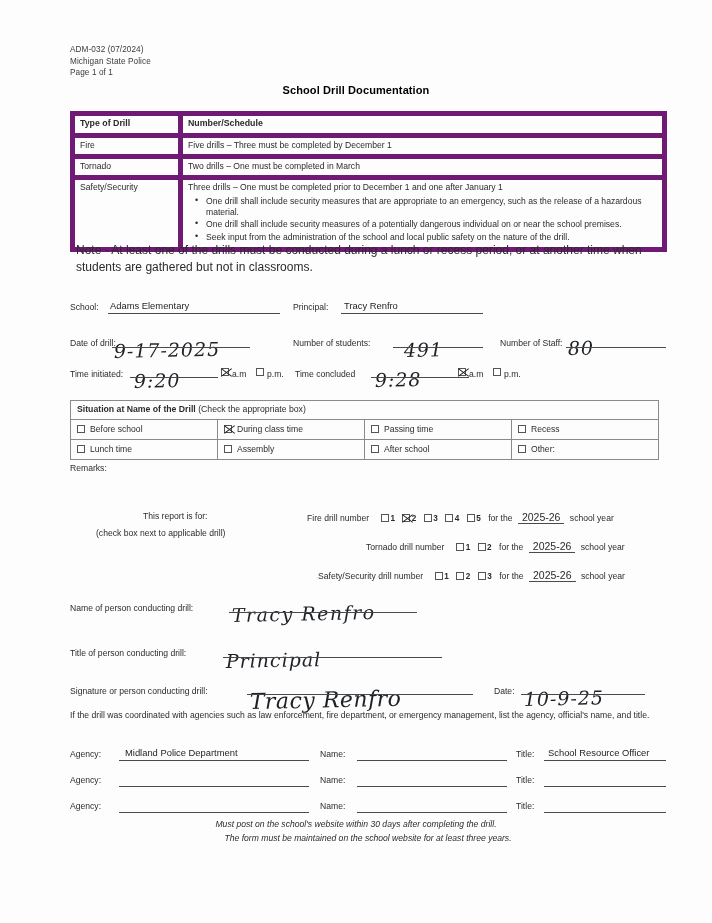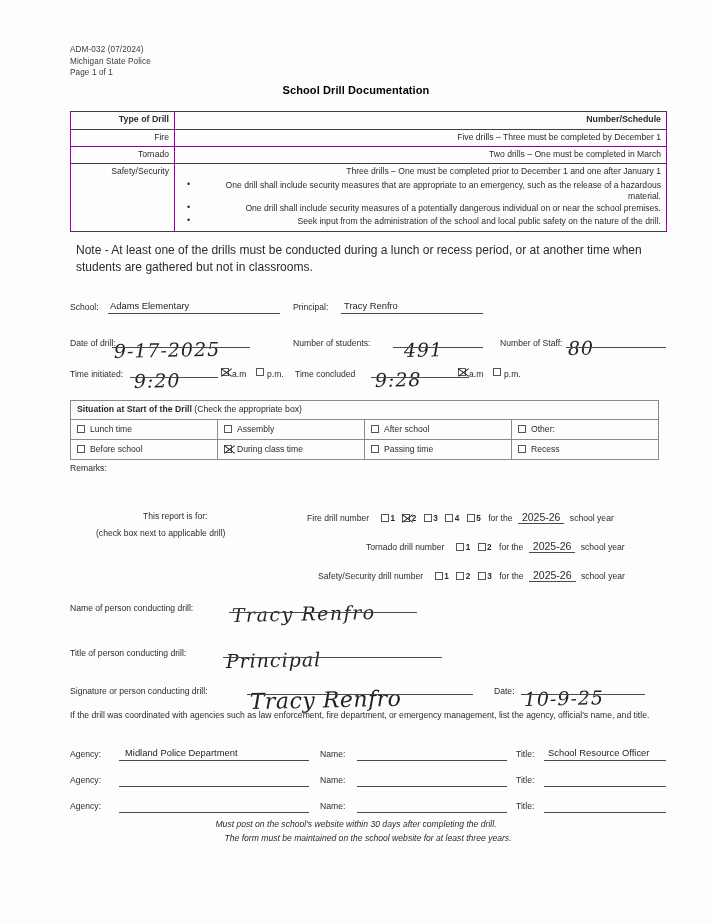--- a/index.html
+++ b/index.html
@@ -45,23 +45,23 @@
   .sched {
     position: absolute;
     left: 70px;
     top: 111px;
     width: 597px;
     border-collapse: collapse;
     font-size: 8.6px;
     color: #2b2b2b;
   }
   .sched td, .sched th {
-    border: 1px solid #701a75;
+    border: 5px solid #701a75;
     padding: 2px 5px 3px 5px;
-    text-align: right;
+    text-align: left;
     vertical-align: top;
     line-height: 1.32;
   }
   .sched th {
     font-weight: bold;
     font-size: 8.8px;
   }
   .sched .c1 { width: 93px; }
   .sched ul {
     margin: 2px 0 1px 0;
@@ -351,33 +351,33 @@
   <div class="line" style="left:371px; top:377px; width:98px;"></div>
 
   <div class="cb checked" style="left:458px; top:368px;"></div>
   <div class="lbl" style="left:469px; top:369px;">a.m</div>
   <div class="cb" style="left:493px; top:368px;"></div>
   <div class="lbl" style="left:504px; top:369px;">p.m.</div>
 
   <table class="situ">
     <tbody>
         <tr>
-      <th colspan="4"><span>Situation at Start of the Drill</span><span class="sub"> (Check the appropriate box)</span></th>
+      <th colspan="4"><span>Situation at Name of the Drill</span><span class="sub"> (Check the appropriate box)</span></th>
+    </tr>
+    <tr>
+      <td><span class="box"></span><span>Before school</span></td>
+      <td><span class="box on"></span><span>During class time</span></td>
+      <td><span class="box"></span><span>Passing time</span></td>
+      <td><span class="box"></span><span>Recess</span></td>
     </tr>
     <tr>
       <td><span class="box"></span><span>Lunch time</span></td>
       <td><span class="box"></span><span>Assembly</span></td>
       <td><span class="box"></span><span>After school</span></td>
       <td><span class="box"></span><span>Other:</span></td>
-    </tr>
-    <tr>
-      <td><span class="box"></span><span>Before school</span></td>
-      <td><span class="box on"></span><span>During class time</span></td>
-      <td><span class="box"></span><span>Passing time</span></td>
-      <td><span class="box"></span><span>Recess</span></td>
     </tr>
   </tbody>
     </table>
 
   <div class="remarks">Remarks:</div>
   <div style="position:absolute; left:120px; top:463px; width:540px; height:30px;"></div>
 
   <div class="rep-title">This report is for:</div>
   <div class="rep-sub">(check box next to applicable drill)</div>
 

